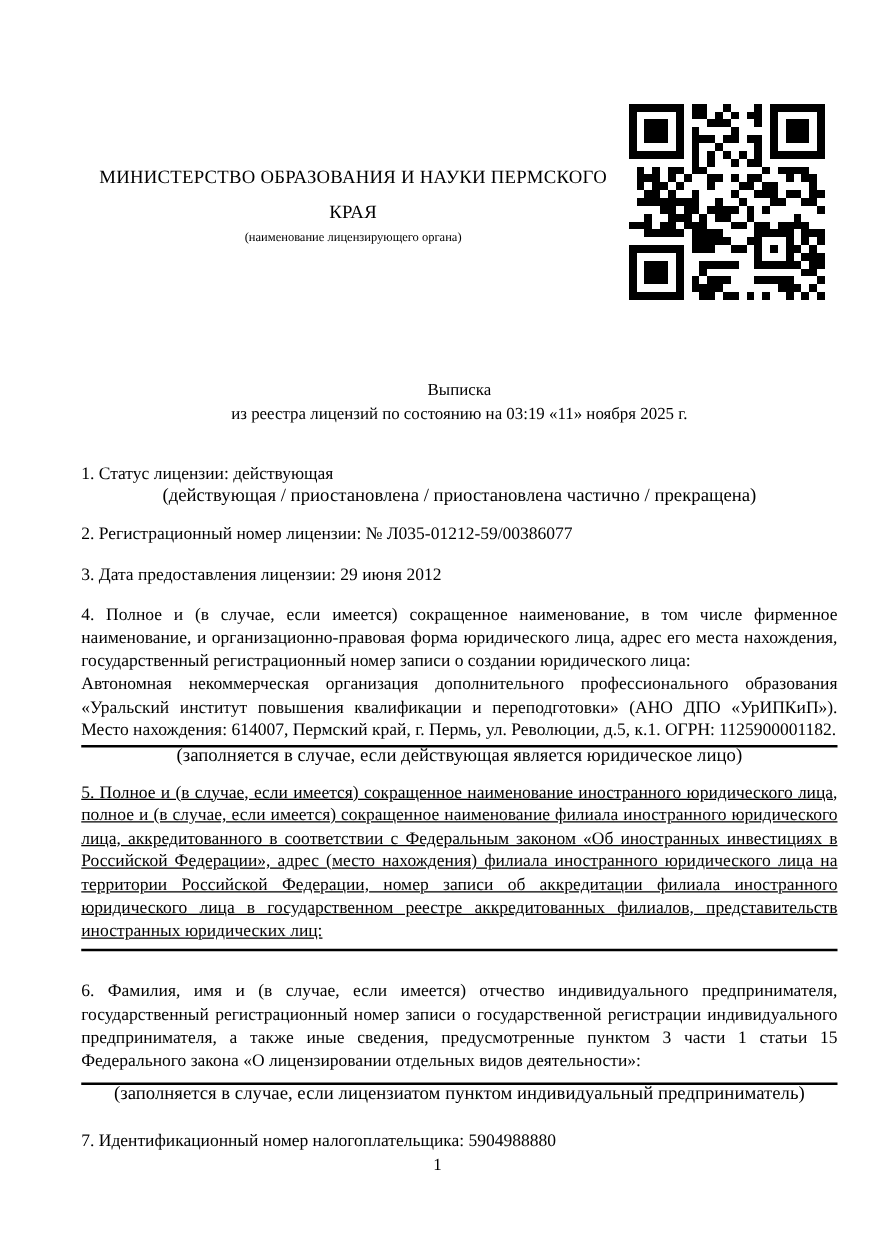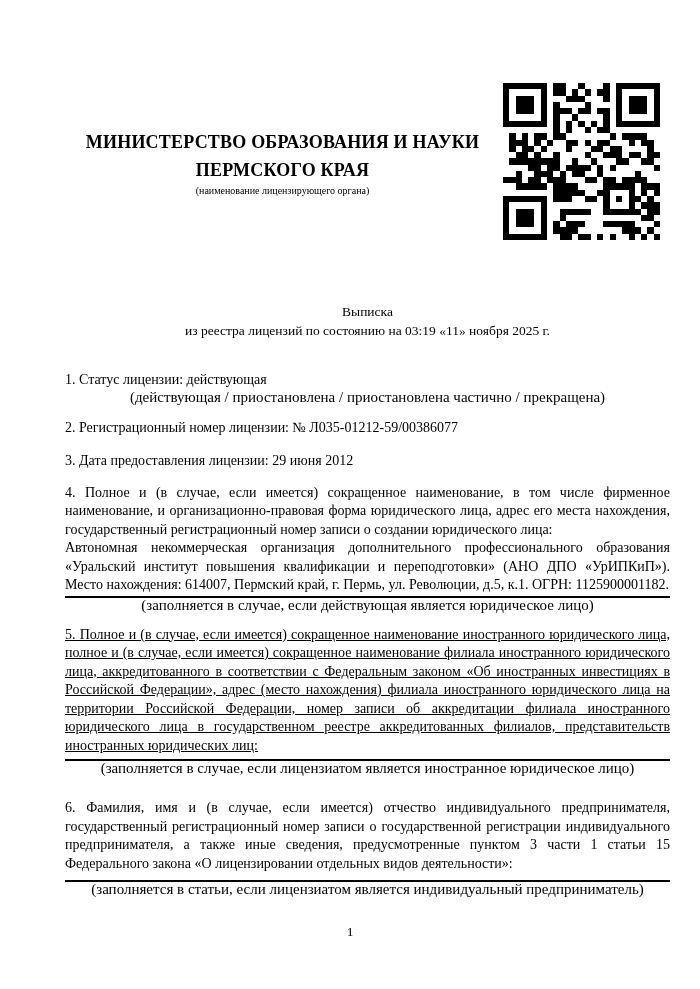--- a/index.html
+++ b/index.html
@@ -26,22 +26,22 @@
     top: 0;
     width: 605px;
   }
   .ministry-block {
     width: 435px;
     margin-top: 128px;
     text-align: center;
   }
   .ministry-name {
     margin: 0;
-    font-size: 18px;
-    font-weight: bold;
+    font-size: 15px;
+    font-weight: normal;
     line-height: 28px;
     letter-spacing: 0.2px;
   }
   .ministry-caption {
     margin: 0;
     font-size: 10px;
     line-height: 14px;
   }
   .extract-heading {
     margin-top: 104px;
@@ -435,26 +435,26 @@
 
       <p class="para single item-3">3. Дата предоставления лицензии: 29 июня 2012</p>
 
       <p class="para item-4">4. Полное и (в случае, если имеется) сокращенное наименование, в том числе фирменное наименование, и организационно-правовая форма юридического лица, адрес его места нахождения, государственный регистрационный номер записи о создании юридического лица:</p>
       <p class="para">Автономная некоммерческая организация дополнительного профессионального образования «Уральский институт повышения квалификации и переподготовки» (АНО ДПО «УрИПКиП»). Место нахождения: 614007, Пермский край, г. Пермь, ул. Революции, д.5, к.1. ОГРН: 1125900001182.</p>
       <div class="rule rule-4"></div>
       <p class="caption">(заполняется в случае, если действующая является юридическое лицо)</p>
 
       <p class="para item-5">5. Полное и (в случае, если имеется) сокращенное наименование иностранного юридического лица, полное и (в случае, если имеется) сокращенное наименование филиала иностранного юридического лица, аккредитованного в соответствии с Федеральным законом «Об иностранных инвестициях в Российской Федерации», адрес (место нахождения) филиала иностранного юридического лица на территории Российской Федерации, номер записи об аккредитации филиала иностранного юридического лица в государственном реестре аккредитованных филиалов, представительств иностранных юридических лиц:</p>
       <div class="rule rule-5"></div>
-      <p class="caption">(заполняется в случае, если лицензиатом является иностранное юридическое лицо)</p>
 
       <p class="para item-6">6. Фамилия, имя и (в случае, если имеется) отчество индивидуального предпринимателя, государственный регистрационный номер записи о государственной регистрации индивидуального предпринимателя, а также иные сведения, предусмотренные пунктом 3 части 1 статьи 15 Федерального закона «О лицензировании отдельных видов деятельности»:</p>
       <div class="rule rule-6"></div>
-      <p class="caption">(заполняется в статьи, если лицензиатом является индивидуальный предприниматель)</p>
-
+      <p class="caption">(заполняется в случае, если лицензиатом пунктом индивидуальный предприниматель)</p>
+
+      <p class="para single item-7">7. Идентификационный номер налогоплательщика: 5904988880</p>
 
     </section>
 
   </div>
 
   <div class="page-number">1</div>
 
 </div>
 
 </body></html>

